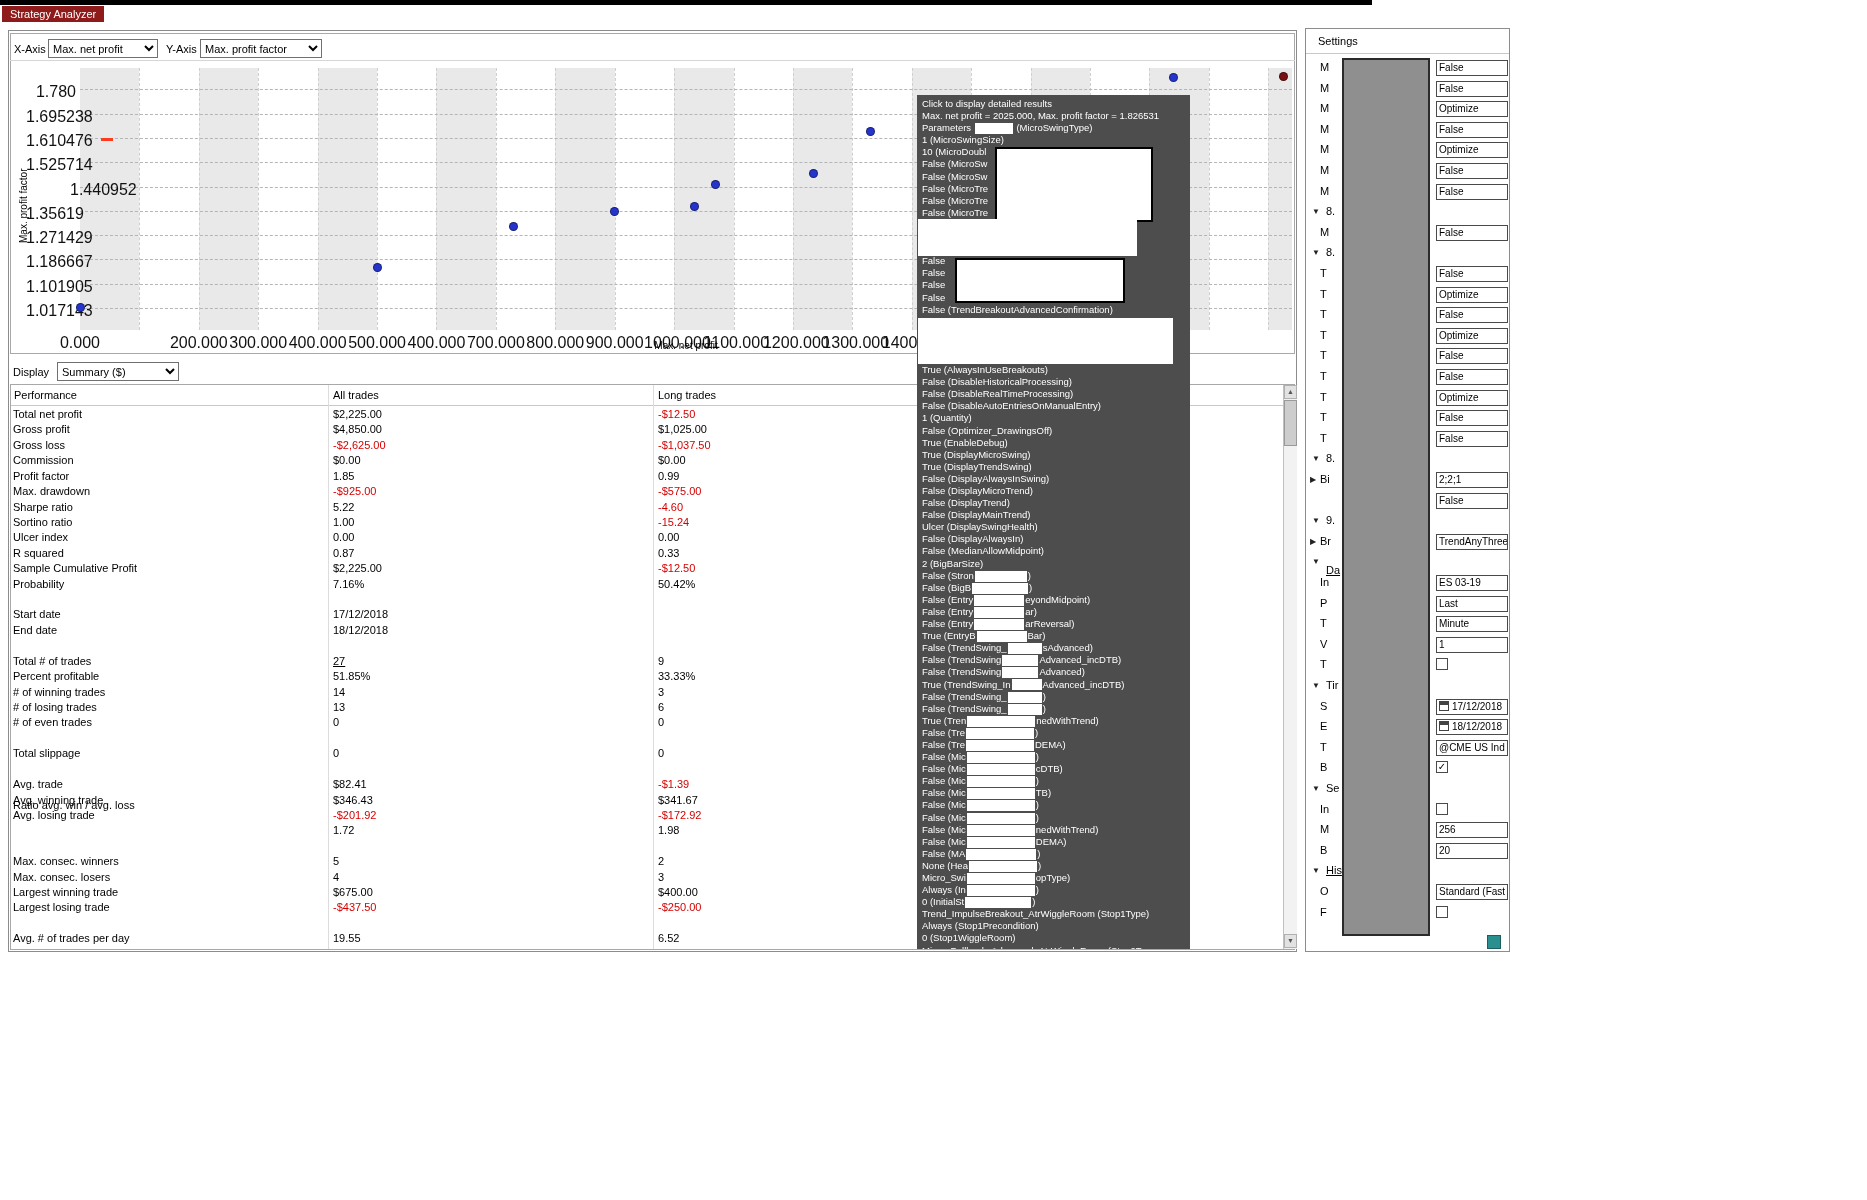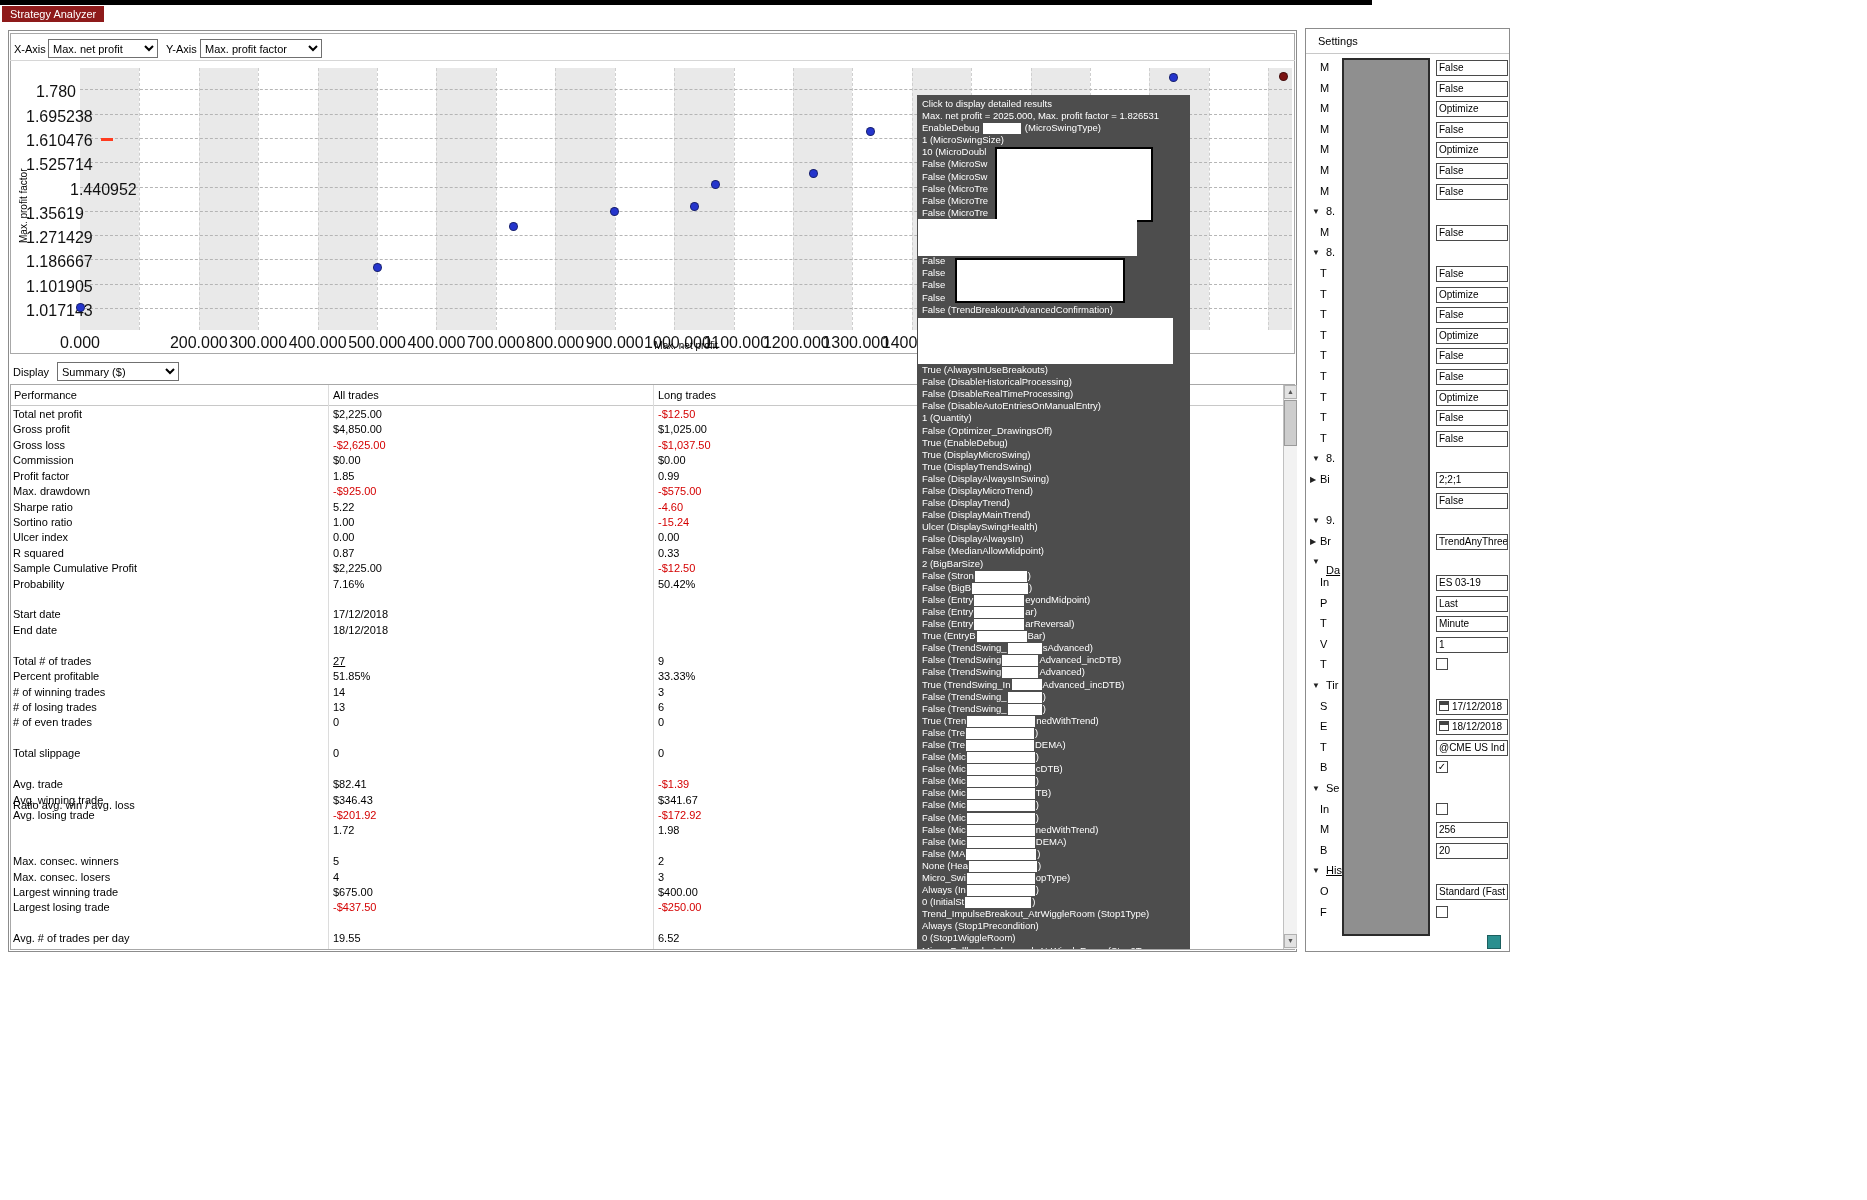--- a/index.html
+++ b/index.html
@@ -404,21 +404,21 @@
       </div>
       <div class="abs" style="left: 0px; top: 873.6px; width: 203px; height: 20.6px;">
         <span class="srow-label" style="left: 14px; top: 3px;">F</span>
         <span class="cb" style="left: 130px; top: 3px;"></span>
       </div>
     </div>
 
   <div id="tooltip" class="abs" style="left: 917px; top: 95px; width: 273px; height: 854px; color: rgb(255, 255, 255); font-size: 9.5px; overflow: hidden; z-index: 30; padding: 3px 0px 0px 5px; background: rgb(77, 77, 77);">
       <div class="tline">Click to display detailed results</div>
       <div class="tline">Max. net profit = 2025.000, Max. profit factor = 1.826531</div>
-      <div class="tline"><span>EnableDebug </span><span class="gap" style="width: 38px;"></span><span> (MicroSwingType)</span></div>
+      <div class="tline"><span>Parameters </span><span class="gap" style="width: 38px;"></span><span> (MicroSwingType)</span></div>
       <div class="tline">1 (MicroSwingSize)</div>
       <div class="tline">10 (MicroDoubl</div>
       <div class="tline">False (MicroSw</div>
       <div class="tline">False (MicroSw</div>
       <div class="tline">False (MicroTre</div>
       <div class="tline">False (MicroTre</div>
       <div class="tline">False (MicroTre</div>
       <div class="tline"></div>
       <div class="tline"></div>
       <div class="tline"></div>

